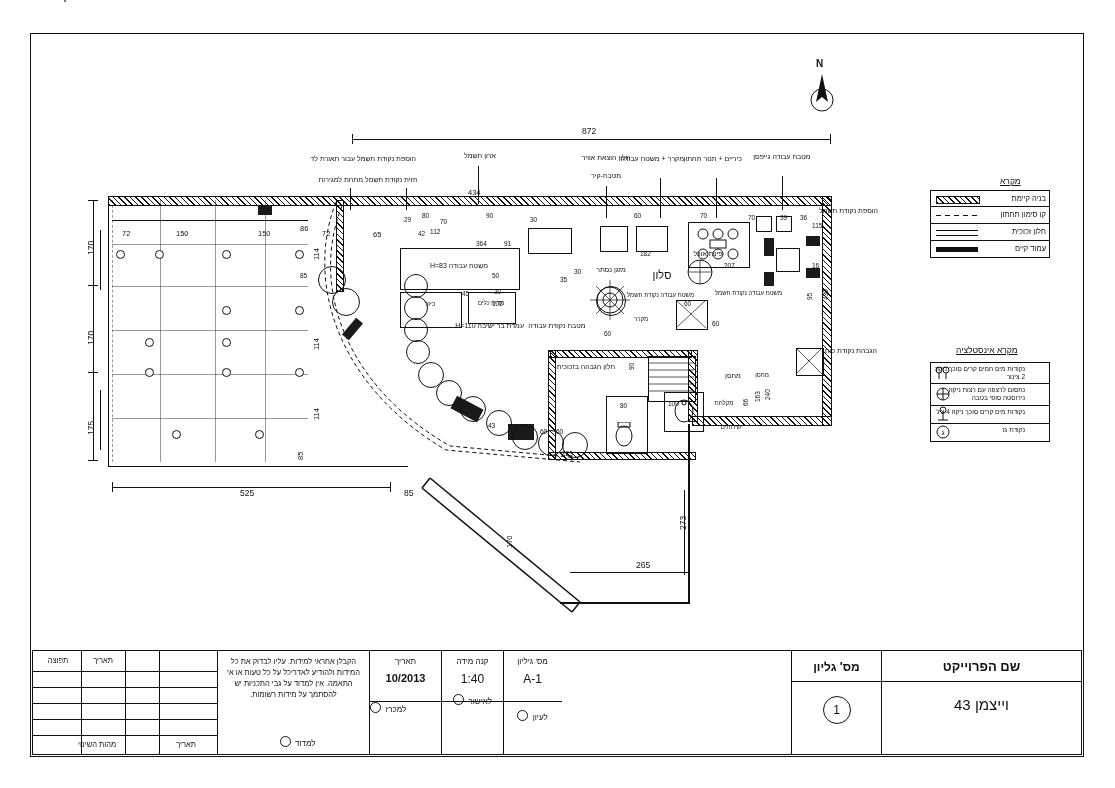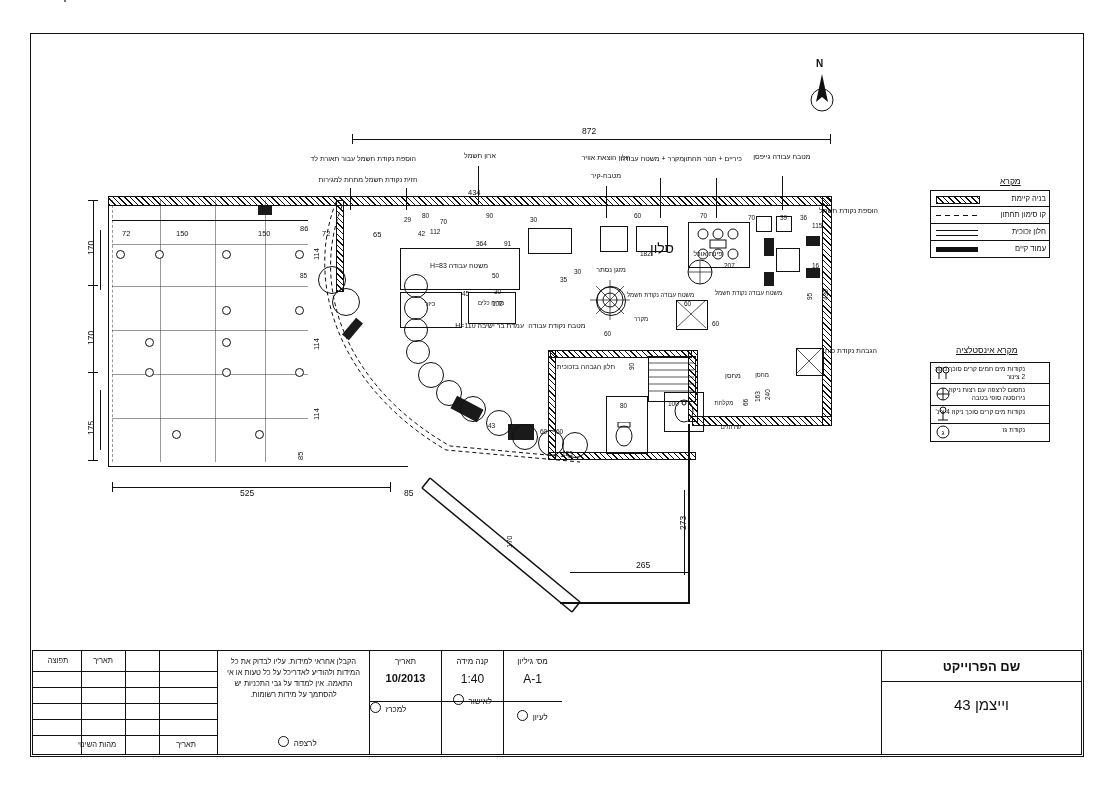--- a/index.html
+++ b/index.html
@@ -203,21 +203,21 @@
   <svg class="abs" style="left:588px;top:278px;width:44px;height:44px;">
     <circle cx="22" cy="22" r="13" fill="none" stroke="#111" stroke-width="1"></circle>
     <circle cx="22" cy="22" r="7" fill="none" stroke="#111" stroke-width="1"></circle>
     <line x1="22" y1="2" x2="22" y2="42" stroke="#111" stroke-width="0.7"></line>
     <line x1="2" y1="22" x2="42" y2="22" stroke="#111" stroke-width="0.7"></line>
     <line x1="8" y1="8" x2="36" y2="36" stroke="#111" stroke-width="0.7"></line>
     <line x1="36" y1="8" x2="8" y2="36" stroke="#111" stroke-width="0.7"></line>
   </svg>
   <div class="abs hb" style="left:586px;top:266px;width:50px;">מזגן נסתר</div>
 
-  <div class="abs hb" style="left:640px;top:240px;width:44px;font-size:14px;">סלון</div>
+  <div class="abs hb" style="left:640px;top:269px;width:44px;font-size:11px;">סלון</div>
   <div class="abs hb" style="left:690px;top:250px;width:36px;">פינת אוכל</div>
 
   <div class="room" style="left:688px;top:222px;width:60px;height:44px;"></div>
   <svg class="abs" style="left:688px;top:222px;width:60px;height:44px;">
     <circle cx="15" cy="12" r="5" fill="none" stroke="#111"></circle>
     <circle cx="30" cy="12" r="5" fill="none" stroke="#111"></circle>
     <circle cx="45" cy="12" r="5" fill="none" stroke="#111"></circle>
     <circle cx="15" cy="32" r="5" fill="none" stroke="#111"></circle>
     <circle cx="30" cy="32" r="5" fill="none" stroke="#111"></circle>
     <circle cx="45" cy="32" r="5" fill="none" stroke="#111"></circle>
@@ -408,20 +408,27 @@
   </div>
 
   <div id="titleblock">
 
     <div class="cell" style="right:0;top:0;width:200px;height:103px;border-left:1px solid #111;">
       <div class="tb-txt" style="margin-top:8px;font-size:13px;font-weight:bold;">שם הפרוייקט</div>
       <div class="line hline" style="left:0;top:30px;width:200px;"></div>
       <div class="tb-txt" style="margin-top:22px;font-size:15px;">וייצמן 43</div>
     </div>
 
+    <div class="cell" style="right:200px;top:0;width:90px;height:103px;">
+      <div class="tb-txt" style="margin-top:9px;font-size:12px;font-weight:bold;">מס' גליון</div>
+      <div class="line hline" style="left:0;top:30px;width:90px;"></div>
+      <div style="margin-top:22px;text-align:center;">
+        <span style="display:inline-block;width:26px;height:26px;border:1px solid #111;border-radius:50%;line-height:26px;font-size:12px;color:#111;">1</span>
+      </div>
+    </div>
 
 
     <div class="cell" style="right:520px;top:0;width:58px;height:103px;">
       <div class="tb-small" style="margin-top:6px;text-align:center;">מס' גיליון</div>
       <div class="tb-txt" style="margin-top:6px;font-size:12px;">A-1</div>
       <div class="line hline" style="left:0;top:50px;width:58px;"></div>
       <div style="margin-top:20px;text-align:center;">
         <span style="display:inline-block;width:9px;height:9px;border:1px solid #111;border-radius:50%;vertical-align:middle;"></span>
         <span class="tb-small">לעיון</span>
       </div>
@@ -444,21 +451,21 @@
       <div style="margin-top:14px;text-align:left;">
         <span style="display:inline-block;width:9px;height:9px;border:1px solid #111;border-radius:50%;vertical-align:middle;"></span>
         <span class="tb-small">למכרז</span>
       </div>
     </div>
 
     <div class="cell" style="right:712px;top:0;width:152px;height:103px;padding:6px 6px 0 6px;">
       <div class="tb-tiny" style="line-height:1.45;text-align:center;">הקבלן אחראי למידות. עליו לבדוק את כל המידות ולהודיע לאדריכל על כל טעות או אי התאמה. אין למדוד על גבי התכניות יש להסתמך על מידות רשומות.</div>
       <div style="position:absolute;left:4px;bottom:4px;text-align:center;width:100%;">
         <span style="display:inline-block;width:9px;height:9px;border:1px solid #111;border-radius:50%;vertical-align:middle;"></span>
-        <span class="tb-small">לרצפה</span>
+        <span class="tb-small">למדוד</span>
       </div>
     </div>
 
     <div class="cell" style="right:864px;top:0;width:184px;height:103px;border-left:none;">
       <div class="line hline" style="left:0;top:20px;width:184px;"></div>
       <div class="line hline" style="left:0;top:36px;width:184px;"></div>
       <div class="line hline" style="left:0;top:52px;width:184px;"></div>
       <div class="line hline" style="left:0;top:68px;width:184px;"></div>
       <div class="line hline" style="left:0;top:84px;width:184px;"></div>
       <div class="line vline" style="left:48px;top:0;height:103px;"></div>

